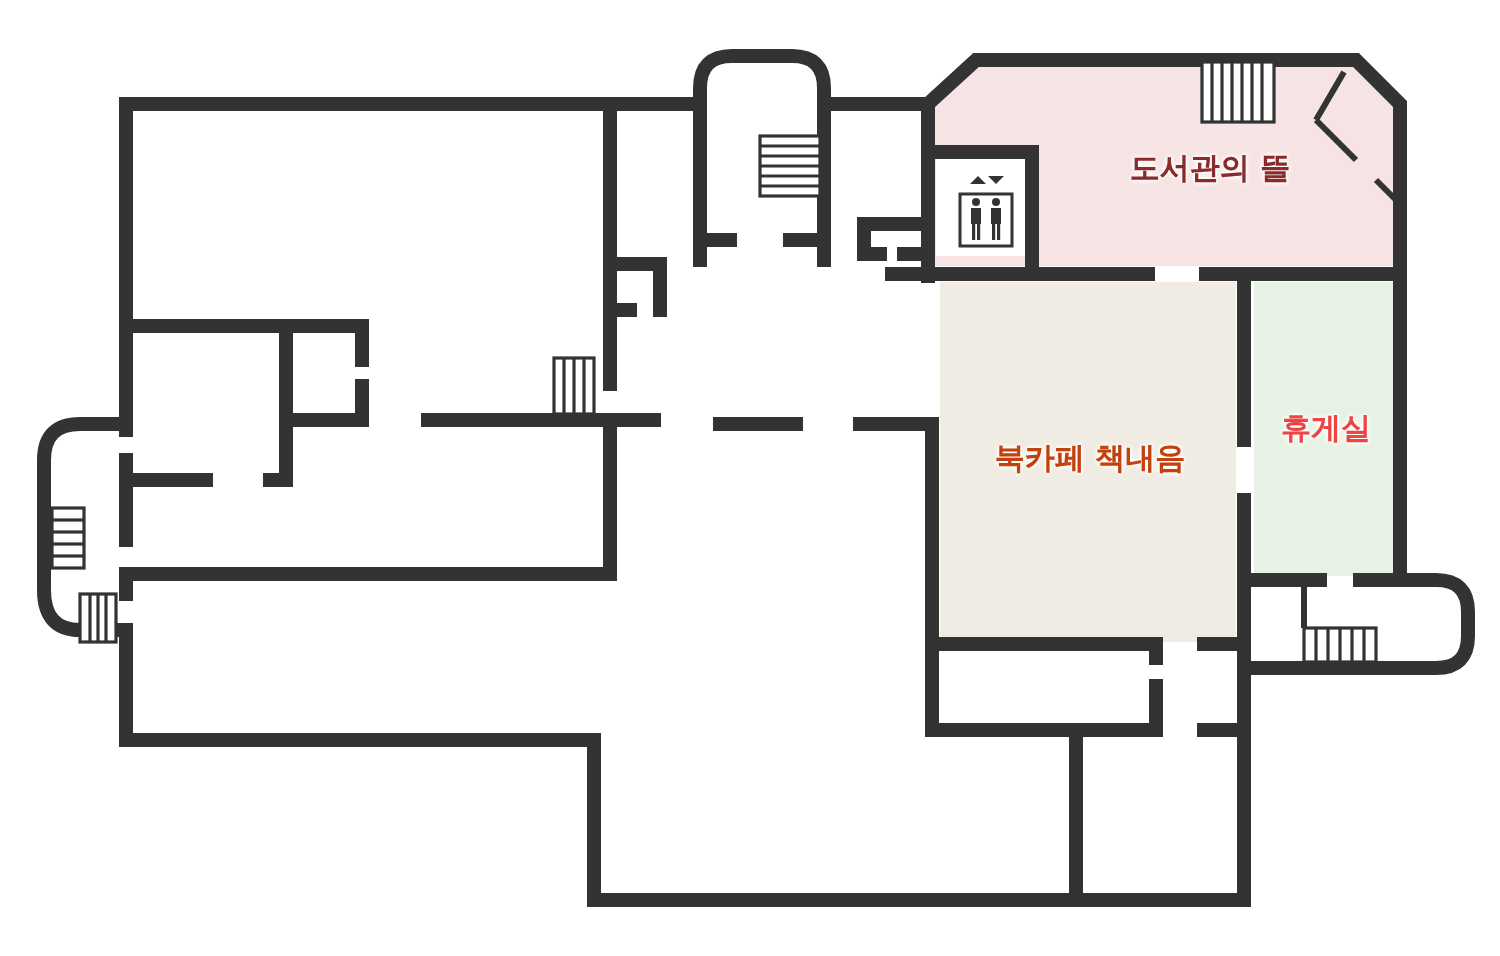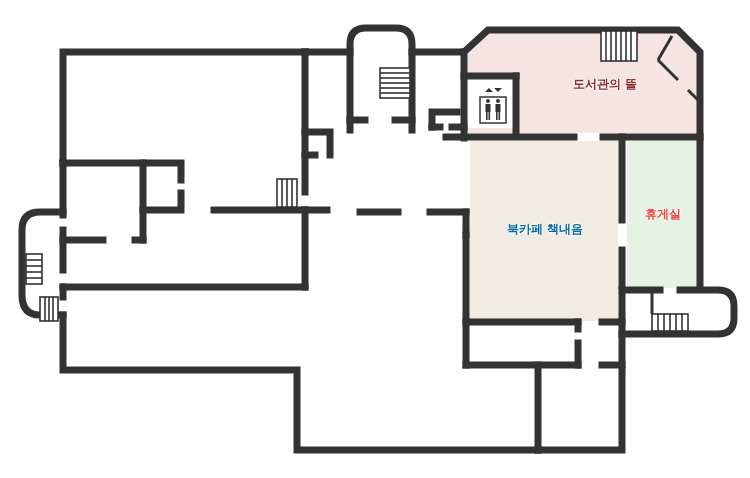--- a/index.html
+++ b/index.html
@@ -2,24 +2,24 @@
 <html><head>
   <meta charset="utf-8">
   <style>
     html, body { margin: 0; padding: 0; background: #ffffff; }
     body { width: 750px; height: 478px; overflow: hidden; position: relative; font-family: "DejaVu Sans", sans-serif; }
     #plan { position: absolute; left: 0; top: 0; width: 750px; height: 478px; }
     .wall { fill: none; stroke: #333333; stroke-width: 7; stroke-linecap: square; stroke-linejoin: miter; }
     .wall-thin { fill: none; stroke: #333333; stroke-width: 3; }
     .stairs line { stroke: #333333; stroke-width: 1.6; }
     .stairs rect { fill: #ffffff; stroke: #333333; stroke-width: 1.6; }
-    .room-label { position: absolute; font-weight: bold; font-size: 12px; text-align: center; line-height: 20px; white-space: nowrap;
+    .room-label { position: absolute; font-weight: bold; font-size: 15px; text-align: center; line-height: 20px; white-space: nowrap;
       text-shadow: 0 0 2px #fff, 0 0 2px #fff, 0 0 3px #fff; }
     .lbl-garden { left: 540px; top: 74px; width: 130px; color: #8a2a2a; }
-    .lbl-cafe { left: 470px; top: 219px; width: 150px; color: #0369a1; }
+    .lbl-cafe { left: 470px; top: 219px; width: 150px; color: #c2410c; }
     .lbl-lounge { left: 625px; top: 204px; width: 76px; color: #ef4444; }
   </style>
 </head>
 <body>
 
 <svg id="plan" viewBox="0 0 750 478" xmlns="http://www.w3.org/2000/svg">
 
   <polygon points="466,52 486,29 680,29 702,50 702,133 466,133" fill="#f6e4e4"></polygon>
   <rect x="470" y="141" width="148" height="180" fill="#f0ece3"></rect>
   <rect x="627" y="141" width="72" height="147" fill="#e6f3e4"></rect>

